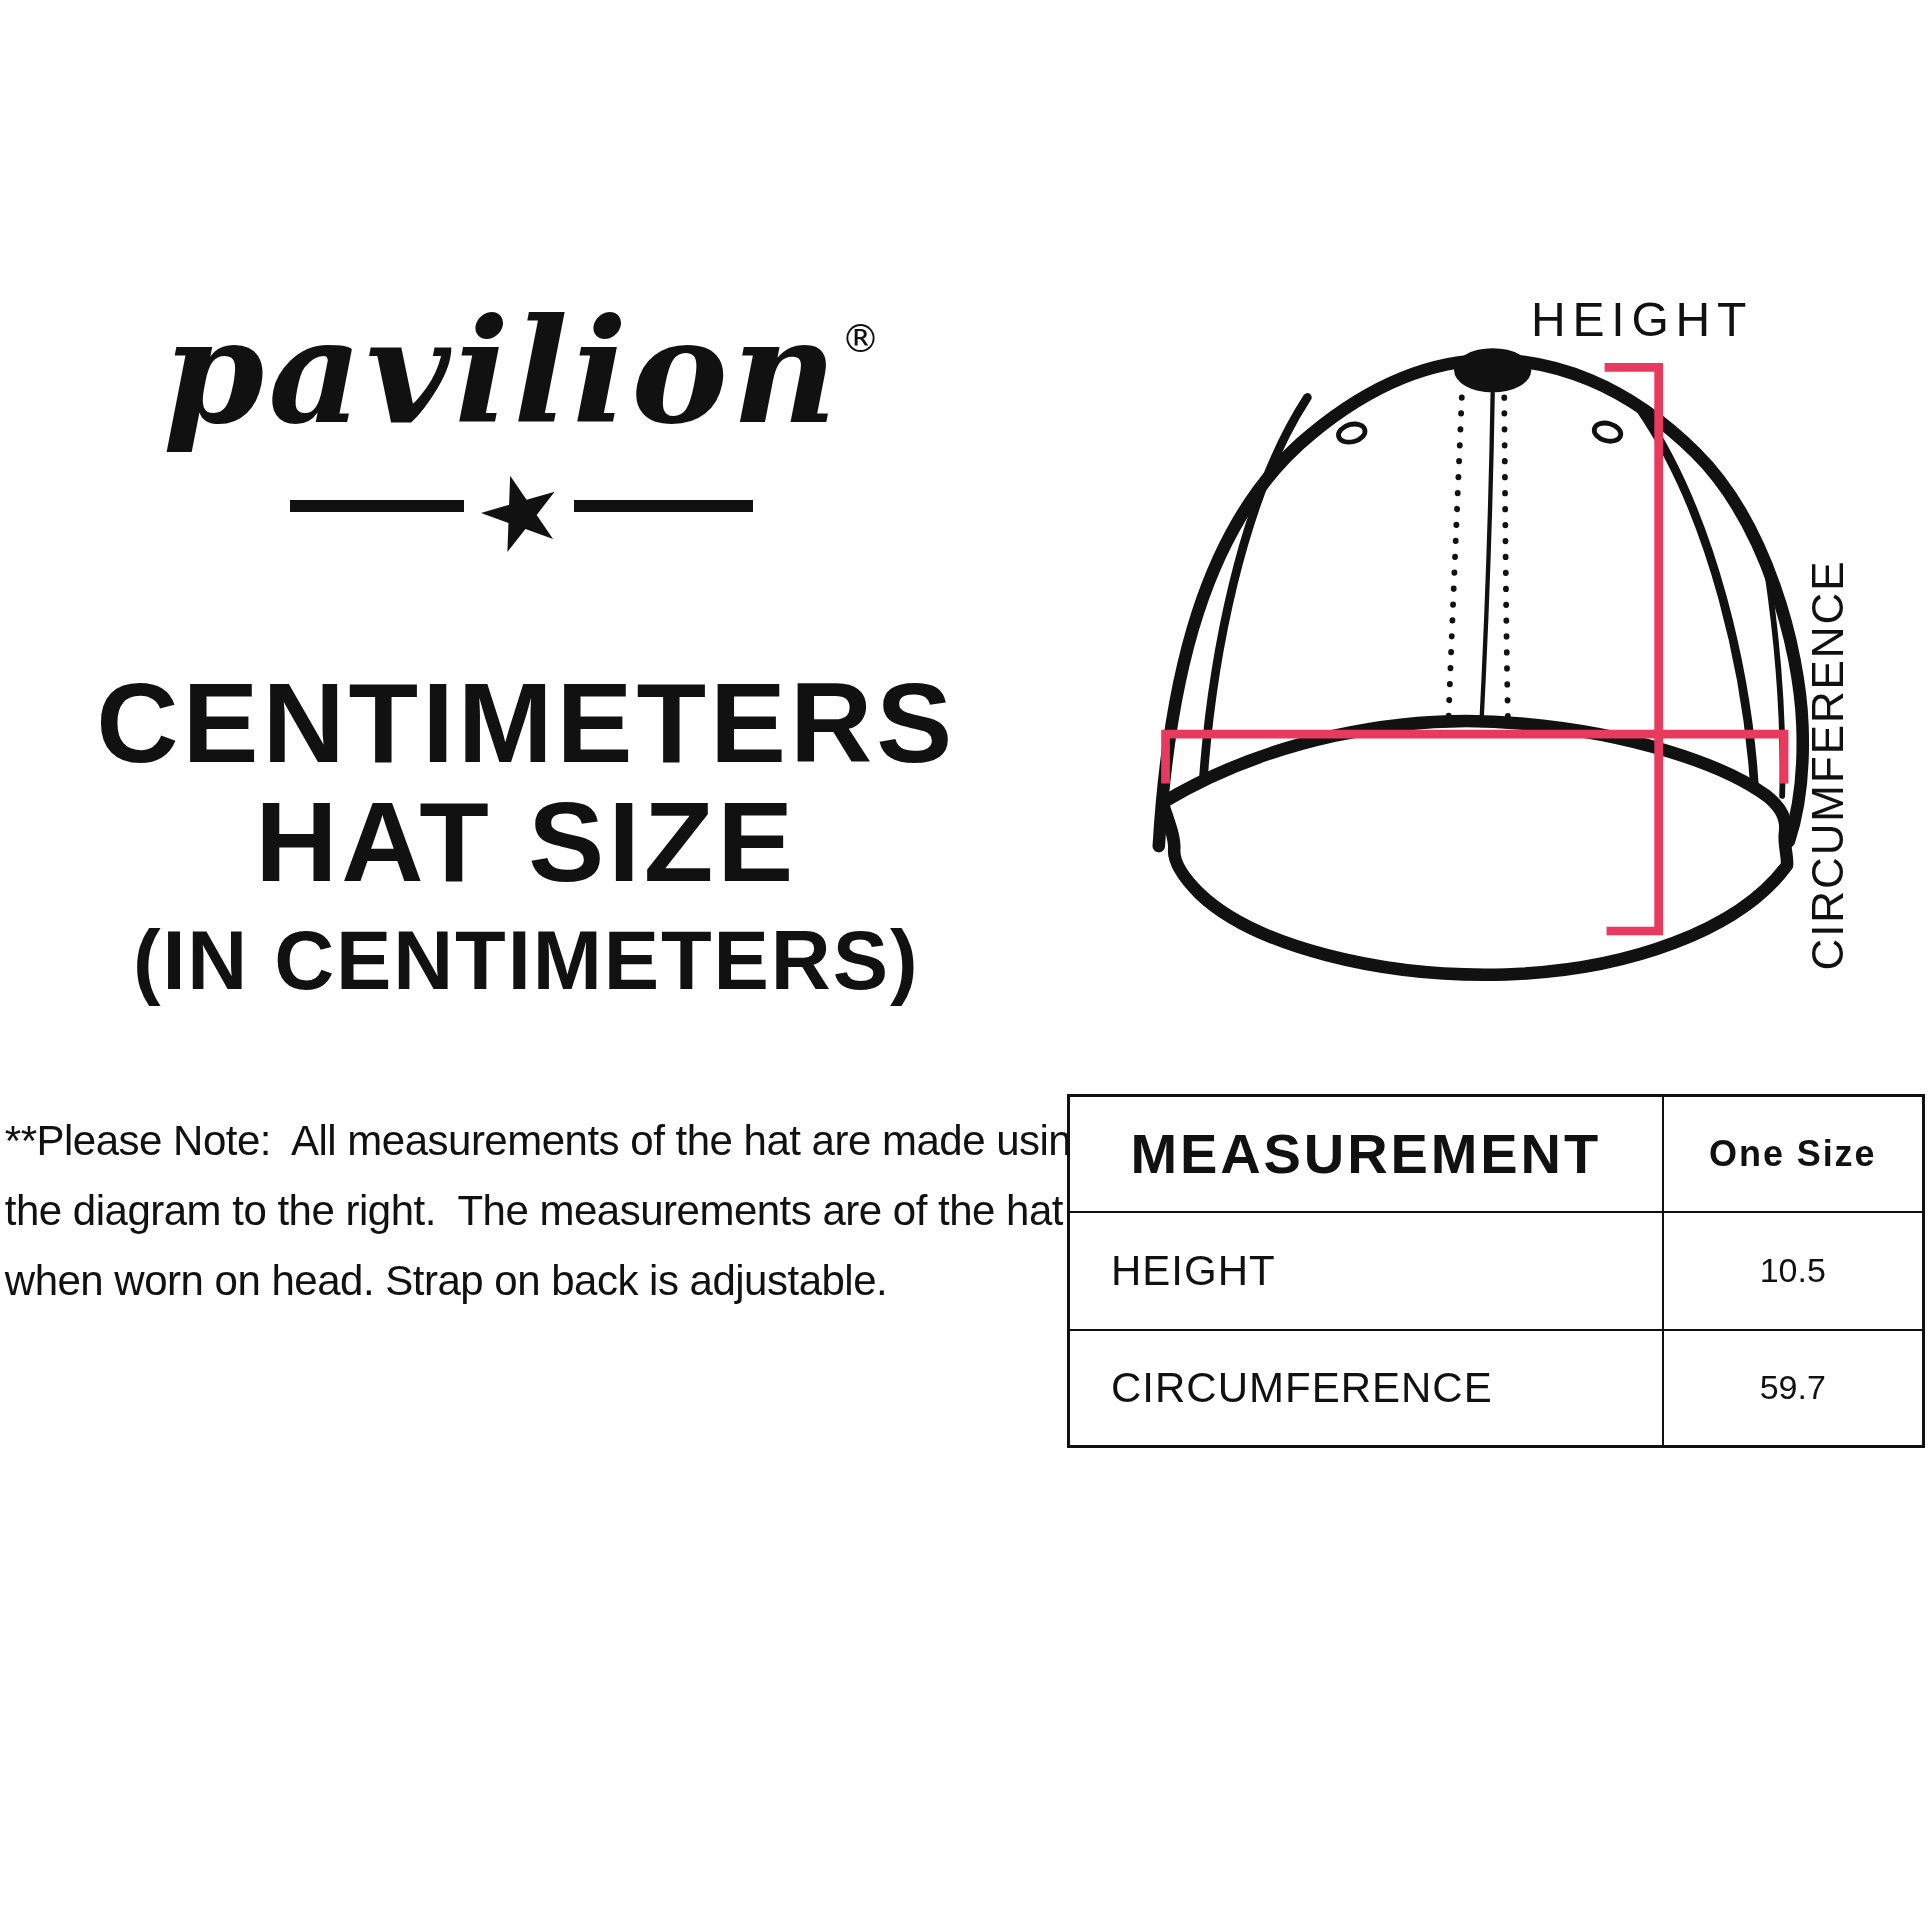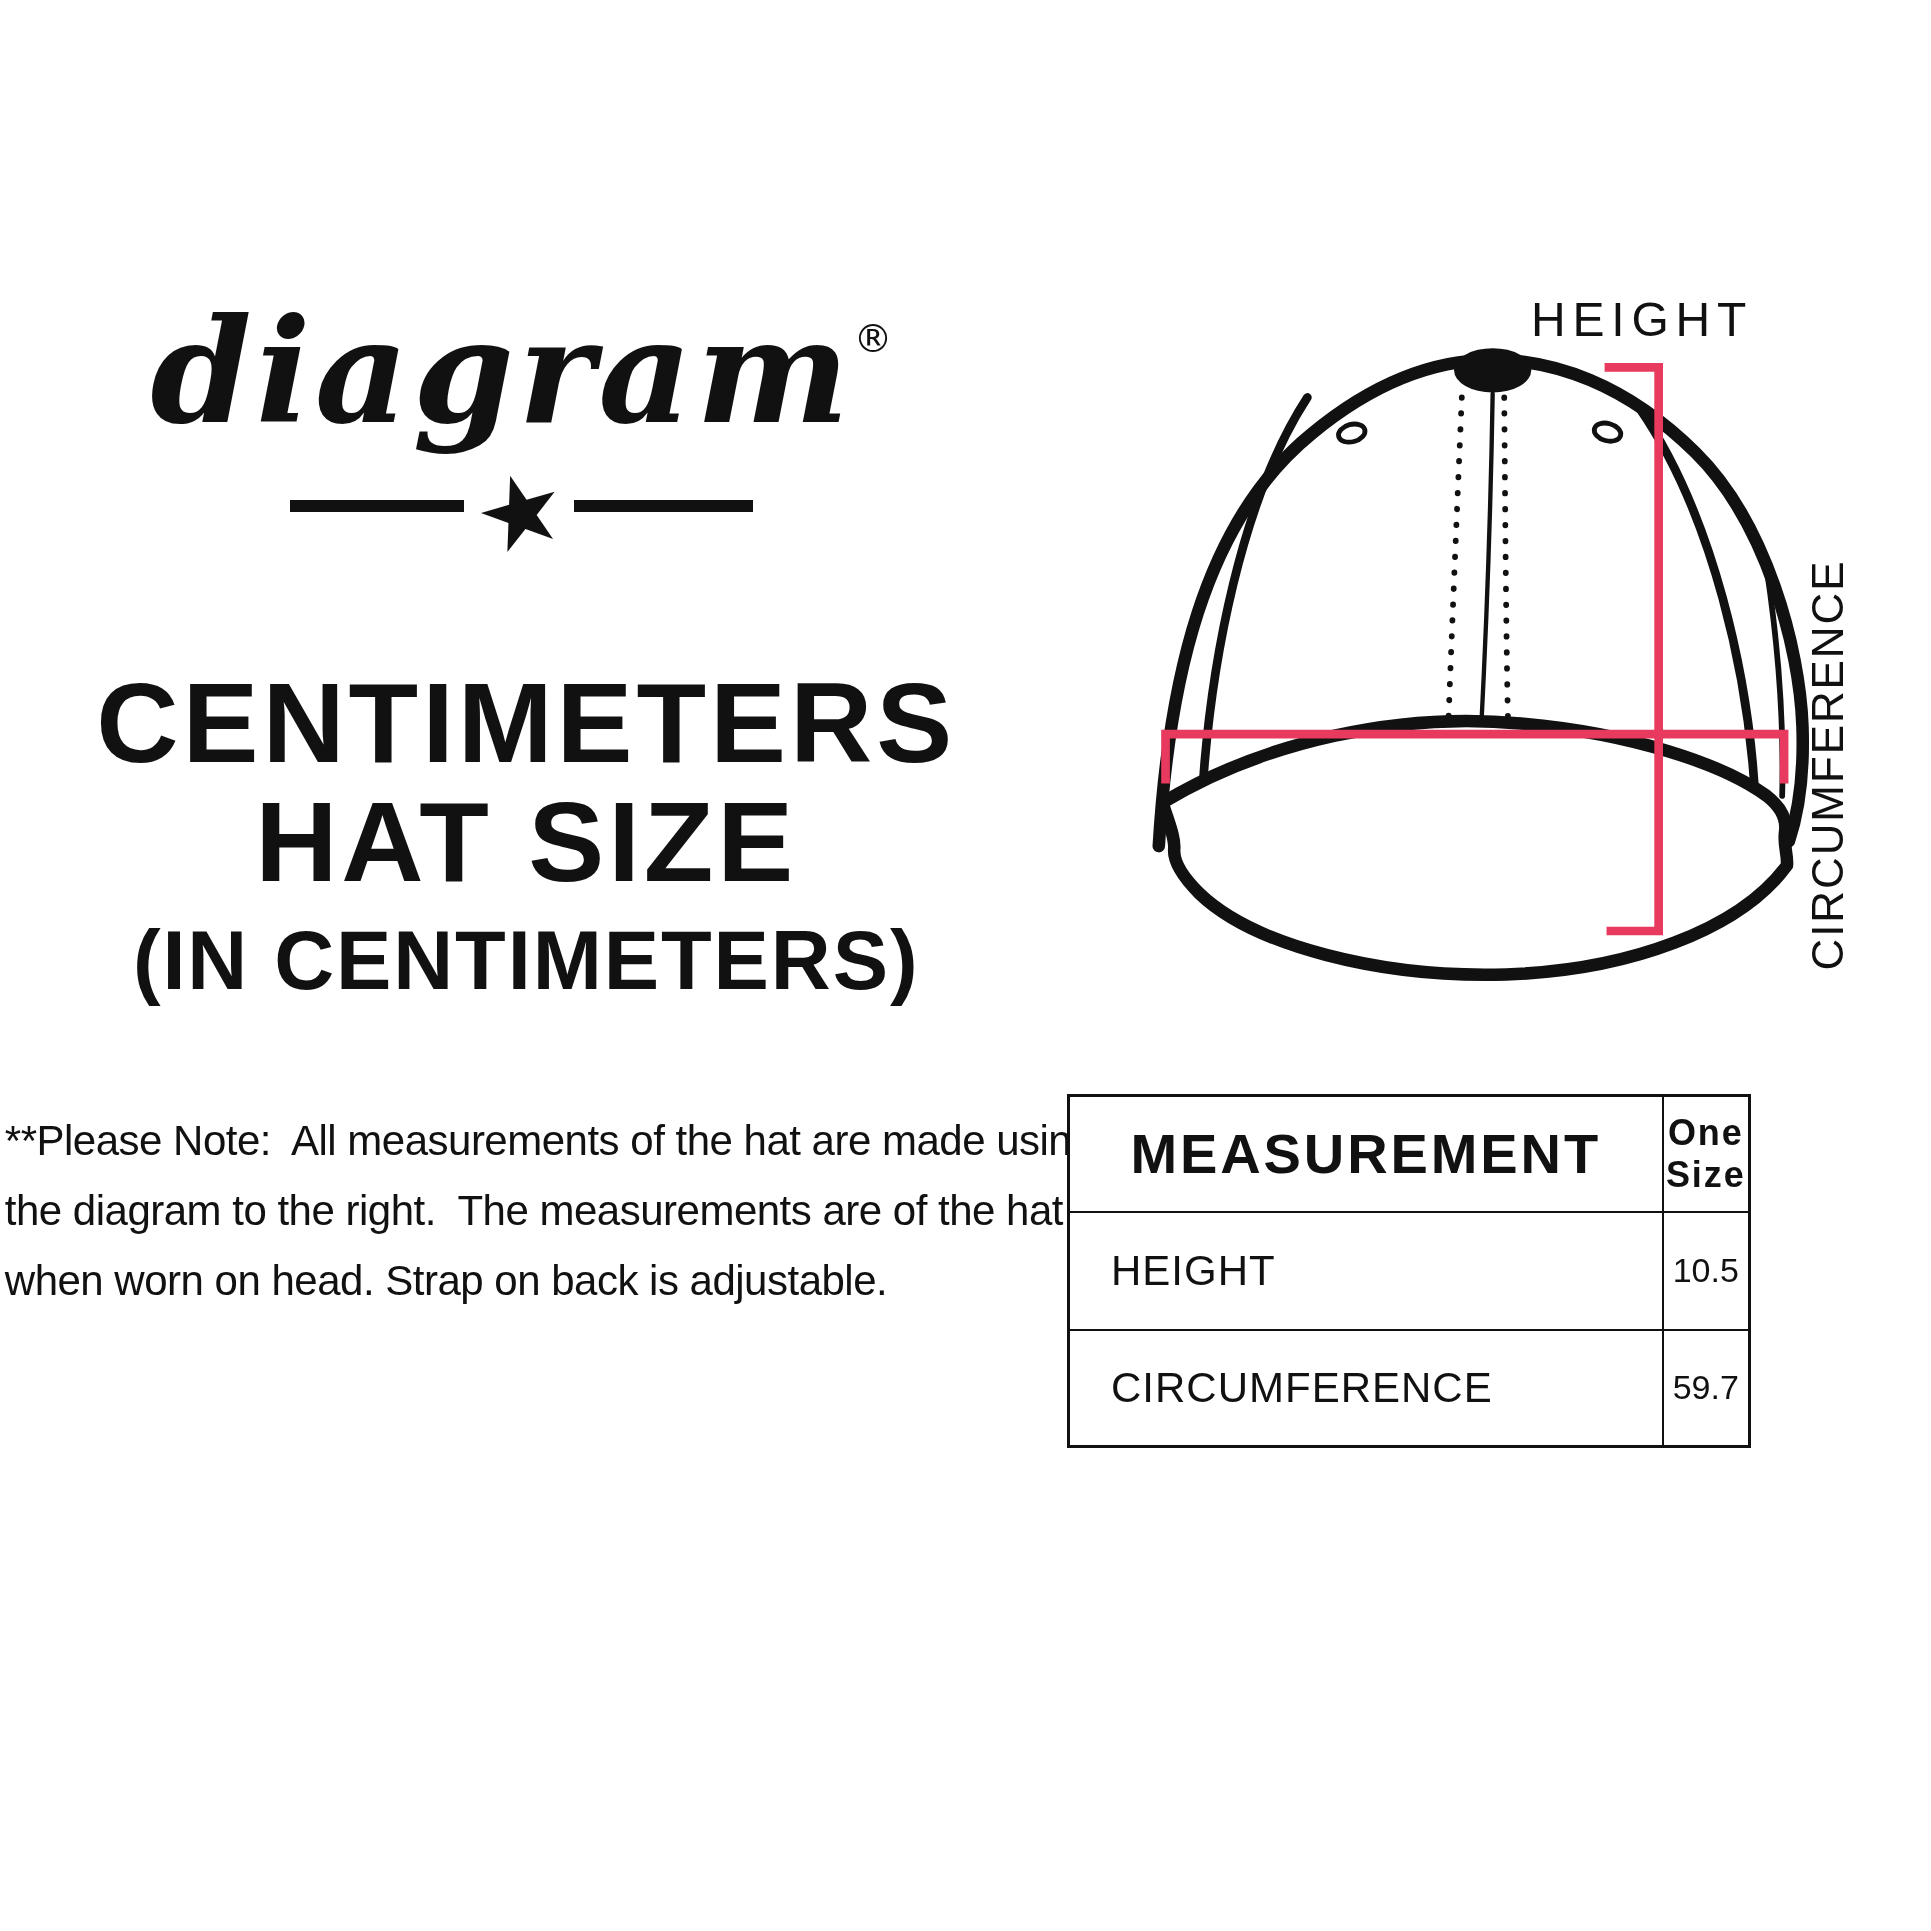--- a/index.html
+++ b/index.html
@@ -42,37 +42,37 @@
   .hat-fill { fill:var(--ink); stroke:none; }
   .eyelet { fill:#ffffff; stroke:var(--ink); stroke-width:5; }
   .measure { fill:none; stroke:var(--accent); stroke-width:9; }
 
   .height-label { position:absolute; left:1531px; top:292px; width:212px;
     font-size:48px; letter-spacing:6.8px; font-weight:normal; }
   .circ-label { position:absolute; left:1612px; top:740px; width:431px; text-align:center;
     font-size:44px; letter-spacing:1.9px; font-weight:normal; transform:rotate(-90deg); }
 
   
-  .size-table { position:absolute; left:1067px; top:1094px; width:684px;
+  .size-table { position:absolute; left:1067px; top:1094px; width:858px;
     border-collapse:collapse; table-layout:fixed; }
   .size-table col.c1 { width:594px; }
   .size-table th, .size-table td { border:2.9px solid var(--ink); background:#ffffff; }
   .size-table { border:3.9px solid var(--ink); }
   .th-measure { height:116px; font-size:56px; font-weight:bold; letter-spacing:2.9px; text-align:center; }
   .th-size { font-size:36px; font-weight:bold; letter-spacing:1.9px; text-align:center; }
   .td-label { text-align:left; padding-left:41px; padding-right:37px;
     font-size:42px; letter-spacing:1px; font-weight:normal; line-height:1.18; }
   .td-value { text-align:center; font-size:34px; font-weight:normal; }
   .row-h1 { height:118px; } .row-h2 { height:117px; } .row-h3 { height:127px; }
 </style>
 </head>
 <body>
 
 <div class="logo-block">
-  <div class="brand-script"><span>diagram</span><span class="brand-reg">®</span></div>
+  <div class="brand-script"><span>pavilion</span><span class="brand-reg">®</span></div>
   <div class="logo-rule">
     <span class="rule-bar left"></span>
     <span class="rule-star">★</span>
     <span class="rule-bar right"></span>
   </div>
 </div>
 
 <div class="heading-block">
   <div class="heading-line">CENTIMETERS</div>
   <div class="heading-line">HAT SIZE</div>

